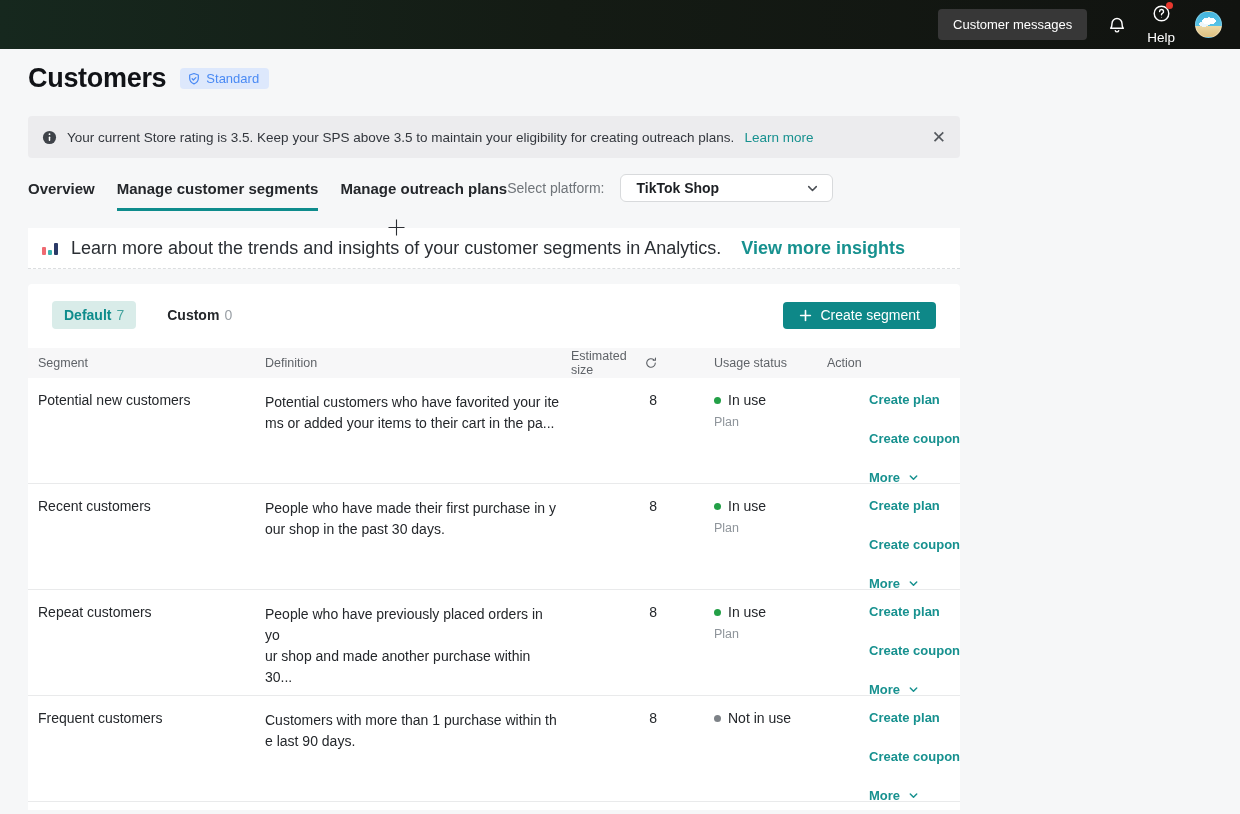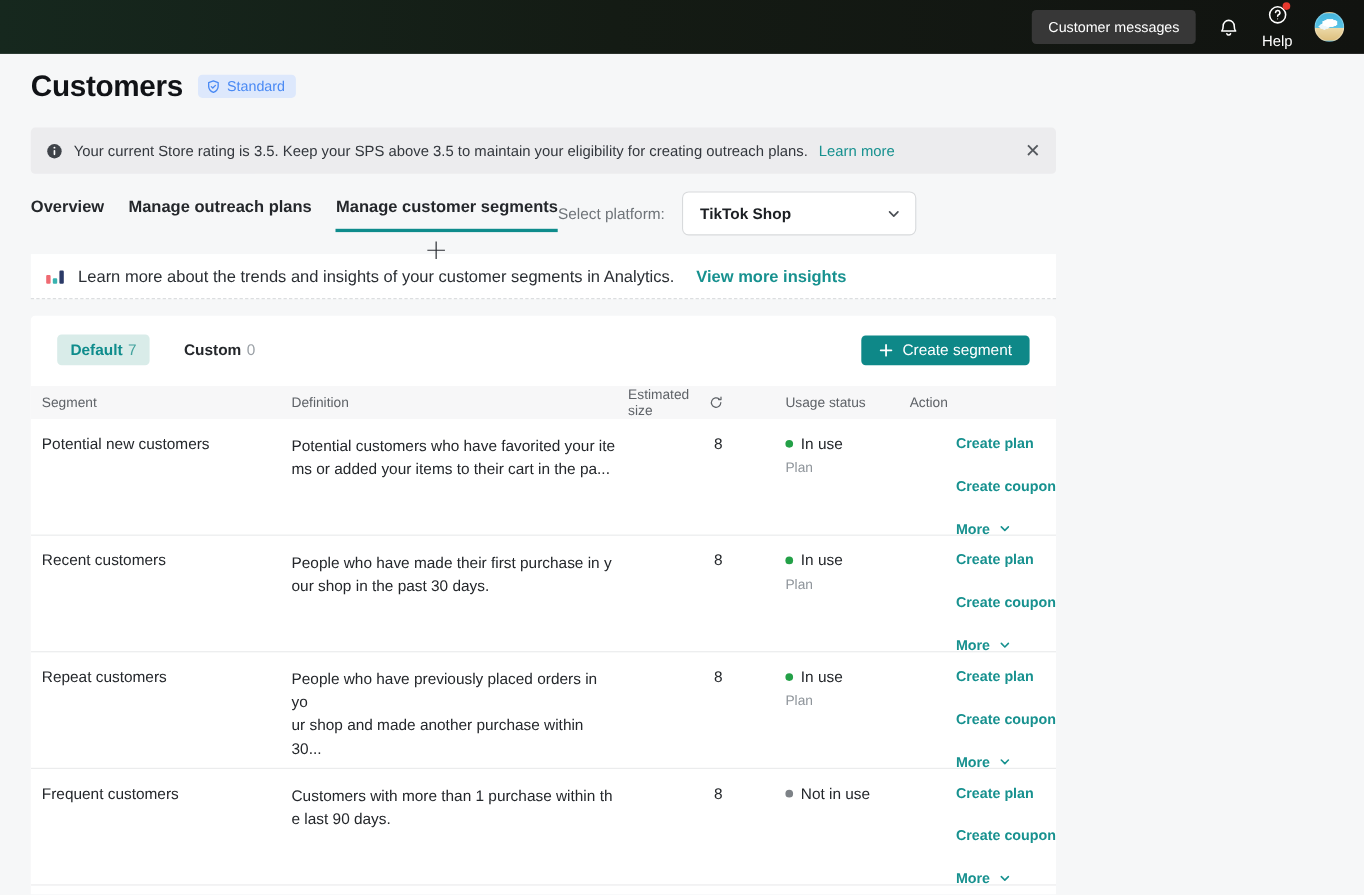--- a/index.html
+++ b/index.html
@@ -57,29 +57,29 @@
   .tabs-row { margin-top:22px; display:flex; align-items:flex-start; }
   .tabs { display:flex; gap:22px; }
   .tab {
     font-size:15px; font-weight:700; color:#24272b; cursor:pointer;
     padding-bottom:11px; border-bottom:3px solid transparent;
   }
   .tab.active { border-bottom-color:#0e8c8c; }
   .platform { display:flex; align-items:center; gap:16px; margin-top:-6px; }
   .plat-label { color:#6f7479; font-size:14px; }
   .select {
-    width:213px; height:40px; background:#fff; border:1px solid #d8dadc; border-radius:6px;
+    width:213px; height:28px; background:#fff; border:1px solid #d8dadc; border-radius:6px;
     display:flex; align-items:center; justify-content:space-between;
     padding:0 13px 0 15px; font-size:14px; font-weight:600; cursor:pointer; color:#1c1f23;
   }
   
   .insights {
     margin-top:17px; height:41px; background:#fff;
     display:flex; align-items:center; gap:13px; padding:0 14px;
-    border-bottom:1px dashed #dcdee0; font-size:15px; color:#2a2e33;
+    border-bottom:1px dashed #dcdee0; font-size:18px; color:#2a2e33;
   }
   .chart-icon { display:flex; align-items:flex-end; gap:2px; height:13px; position:relative; }
   .chart-icon i { display:block; width:4px; border-radius:1px; }
   .chart-icon .b1 { height:8px; background:#ef6a72; }
   .chart-icon .b2 { height:5px; background:#39b3b0; }
   .chart-icon .b3 { height:12px; background:#2b3a67; }
   .insights .teal-link { margin-left:7px; font-weight:700; }
   
   .cursor { position:absolute; left:388px; top:219px; pointer-events:none; }
   
@@ -170,22 +170,22 @@
       </svg>
     </span>
     <span>Your current Store rating is 3.5. Keep your SPS above 3.5 to maintain your eligibility for creating outreach plans.</span>
     <a class="teal-link">Learn more</a>
     <span class="close">✕</span>
   </div>
 
   <div class="tabs-row">
     <div class="tabs">
       <div class="tab">Overview</div>
+      <div class="tab active">Manage customer segments</div>
       <div class="tab">Manage outreach plans</div>
-      <div class="tab active">Manage customer segments</div>
     </div>
     <div class="platform">
       <span class="plat-label">Select platform:</span>
       <div class="select">
         <span>TikTok Shop</span>
         <span>
           <svg width="13" height="13" viewBox="0 0 12 12" fill="none" stroke="#4a4e54" stroke-width="1.4" stroke-linecap="round" stroke-linejoin="round">
             <path d="M2.5 4.3 6 7.8l3.5-3.5"></path>
           </svg>
         </span>

